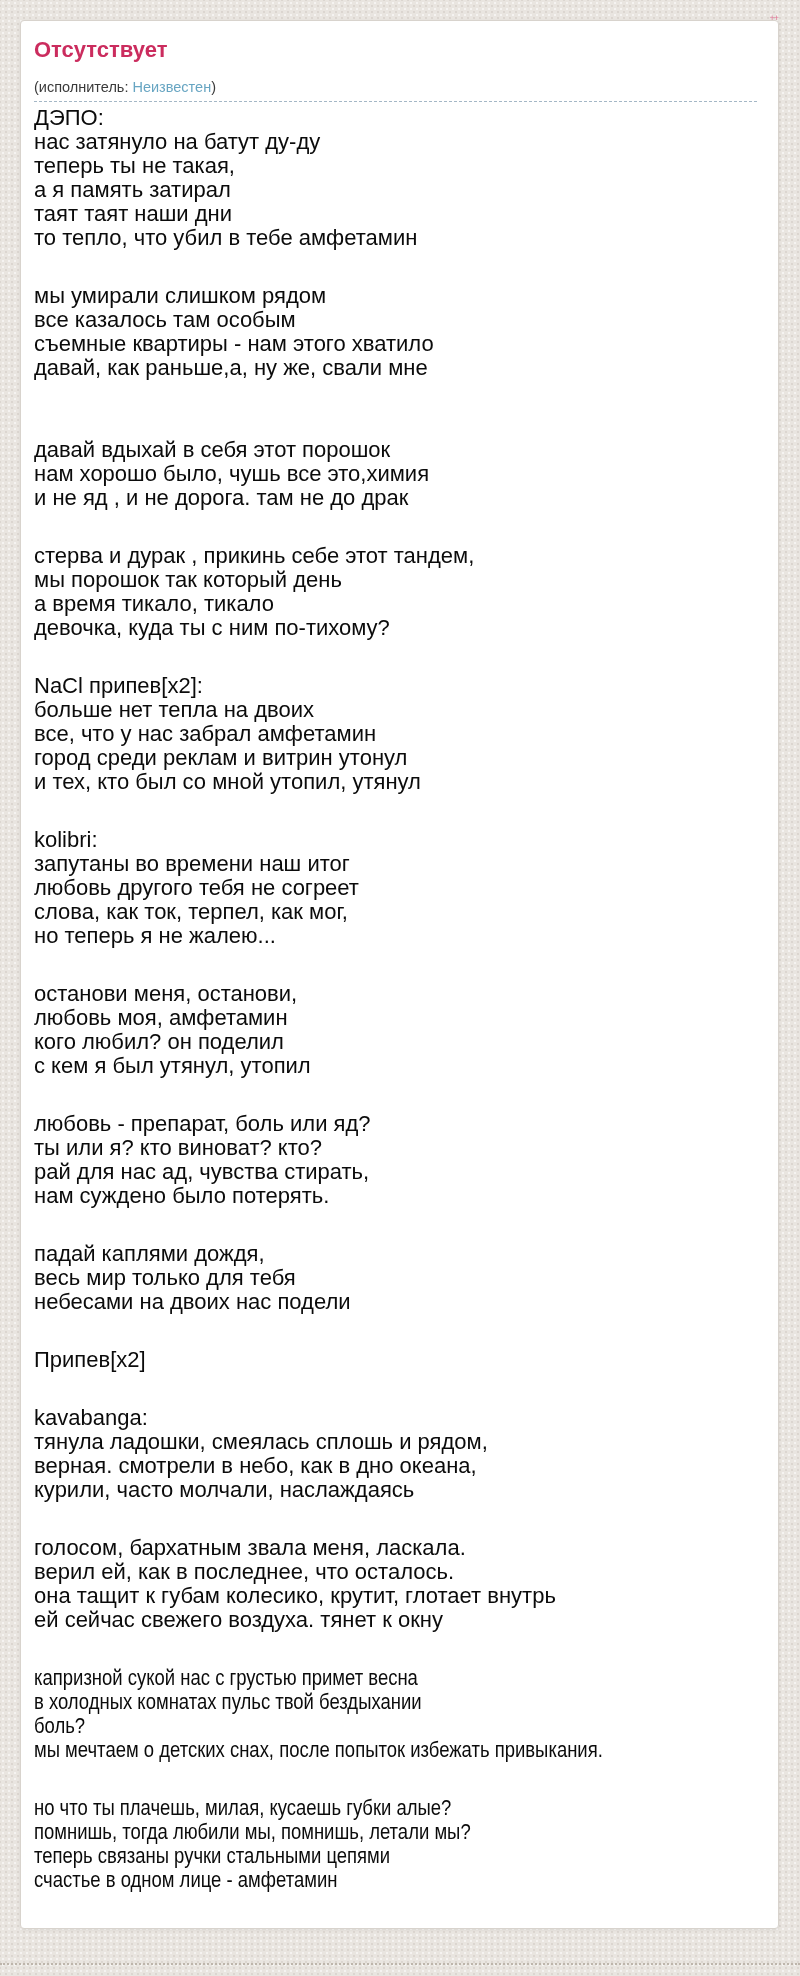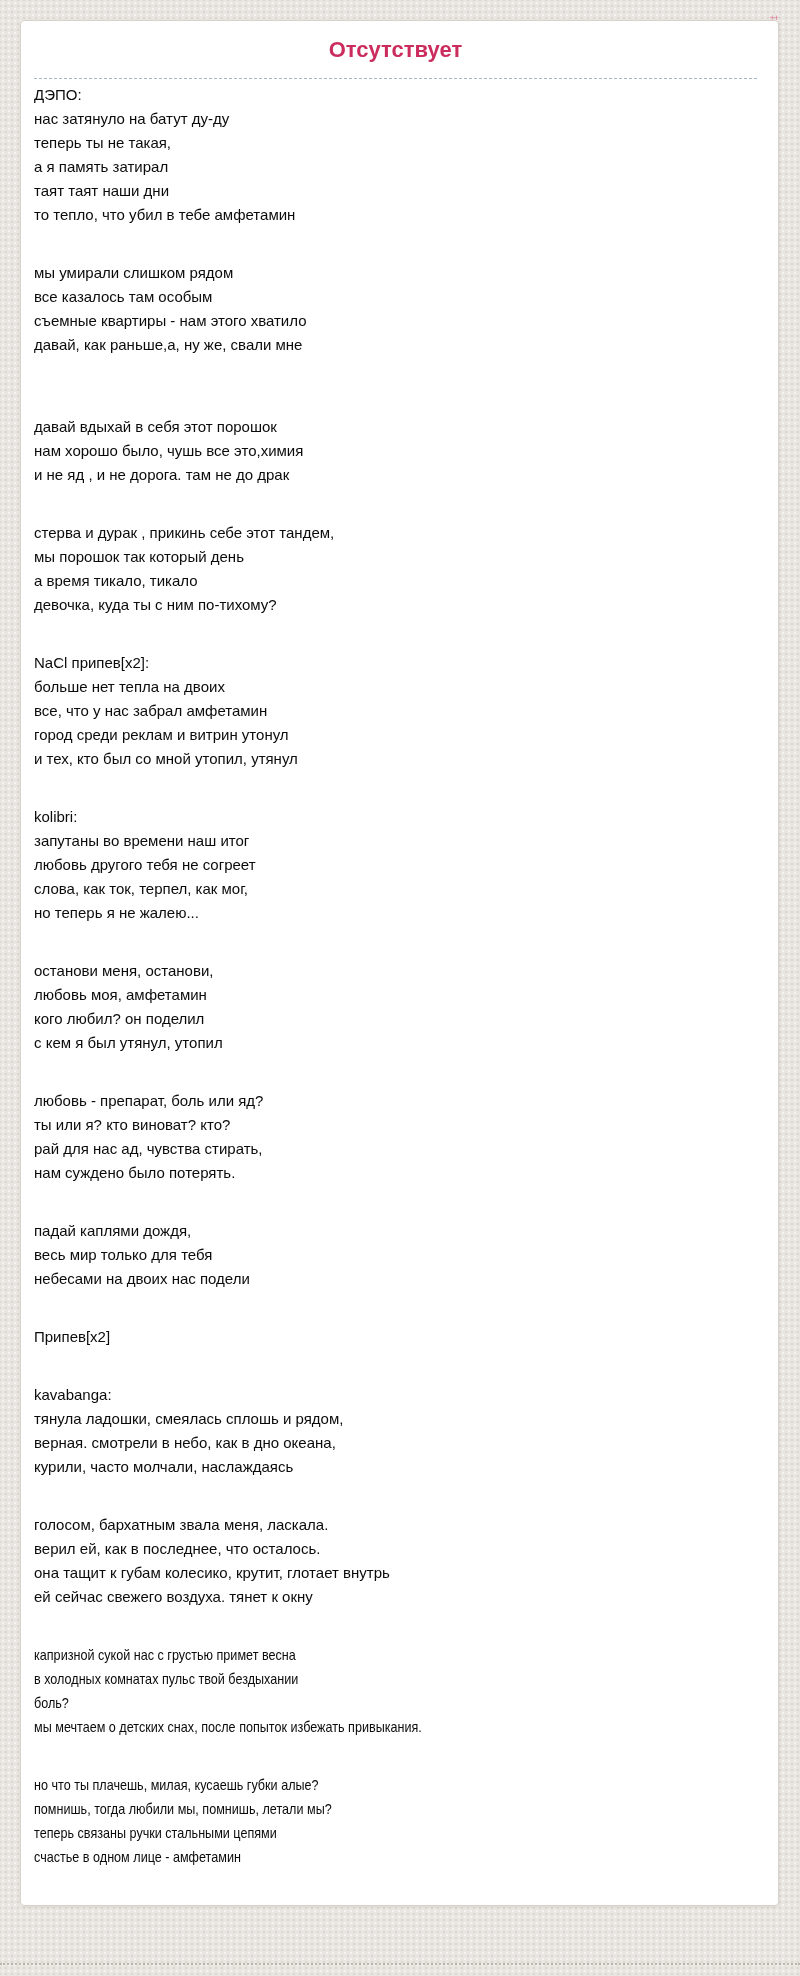--- a/index.html
+++ b/index.html
@@ -36,41 +36,40 @@
     letter-spacing: -1px;
     color: #e07898;
     line-height: 9px;
   }
   h1.title {
     margin: 0 0 15px 0;
     font-size: 22px;
     line-height: 27px;
     font-weight: bold;
     color: #cb2c5e;
-    text-align: center;
   }
   .artist-line {
     font-size: 14.5px;
     line-height: 18px;
     color: #3a3a3a;
     margin: 0 0 5px 0;
   }
   .artist-line a {
     color: #67a5c2;
     text-decoration: none;
     cursor: pointer;
   }
   .separator {
     border-bottom: 1px dashed #a4b7c6;
     height: 0;
     margin: 0;
   }
   .lyrics {
     padding-top: 4px;
-    font-size: 15px;
+    font-size: 22px;
     line-height: 24px;
     color: #0b0b0b;
   }
   .lyrics p.stanza { margin: 0 0 34px 0; }
   .lyrics p.stanza:last-child { margin-bottom: 0; }
   .lyrics p.condensed {
     transform: scaleX(0.84);
     transform-origin: 0 50%;
     white-space: nowrap;
   }
@@ -85,20 +84,21 @@
 <body>
 
 <div class="page">
 
   <div class="card">
 
     <div class="corner-mark">++</div>
 
     <h1 class="title">Отсутствует</h1>
 
+    <div class="artist-line"><span>(исполнитель:</span> <a>Неизвестен</a><span>)</span></div>
 
     <div class="separator"></div>
 
     <div class="lyrics" id="lyrics">
         <p class="stanza"><span>ДЭПО:</span><br><span>нас затянуло на батут ду-ду</span><br><span>теперь ты не такая,</span><br><span>а я память затирал</span><br><span>таят таят наши дни</span><br><span>то тепло, что убил в тебе амфетамин</span></p>
         <p class="stanza"><span>мы умирали слишком рядом</span><br><span>все казалось там особым</span><br><span>съемные квартиры - нам этого хватило</span><br><span>давай, как раньше,а, ну же, свали мне</span></p>
         <p class="stanza"><br><span>давай вдыхай в себя этот порошок</span><br><span>нам хорошо было, чушь все это,химия</span><br><span>и не яд , и не дорога. там не до драк</span></p>
         <p class="stanza"><span>стерва и дурак , прикинь себе этот тандем,</span><br><span>мы порошок так который день</span><br><span>а время тикало, тикало</span><br><span>девочка, куда ты с ним по-тихому?</span></p>
         <p class="stanza"><span>NaCl припев[x2]:</span><br><span>больше нет тепла на двоих</span><br><span>все, что у нас забрал амфетамин</span><br><span>город среди реклам и витрин утонул</span><br><span>и тех, кто был со мной утопил, утянул</span></p>
         <p class="stanza"><span>kolibri:</span><br><span>запутаны во времени наш итог</span><br><span>любовь другого тебя не согреет</span><br><span>слова, как ток, терпел, как мог,</span><br><span>но теперь я не жалею...</span></p>

